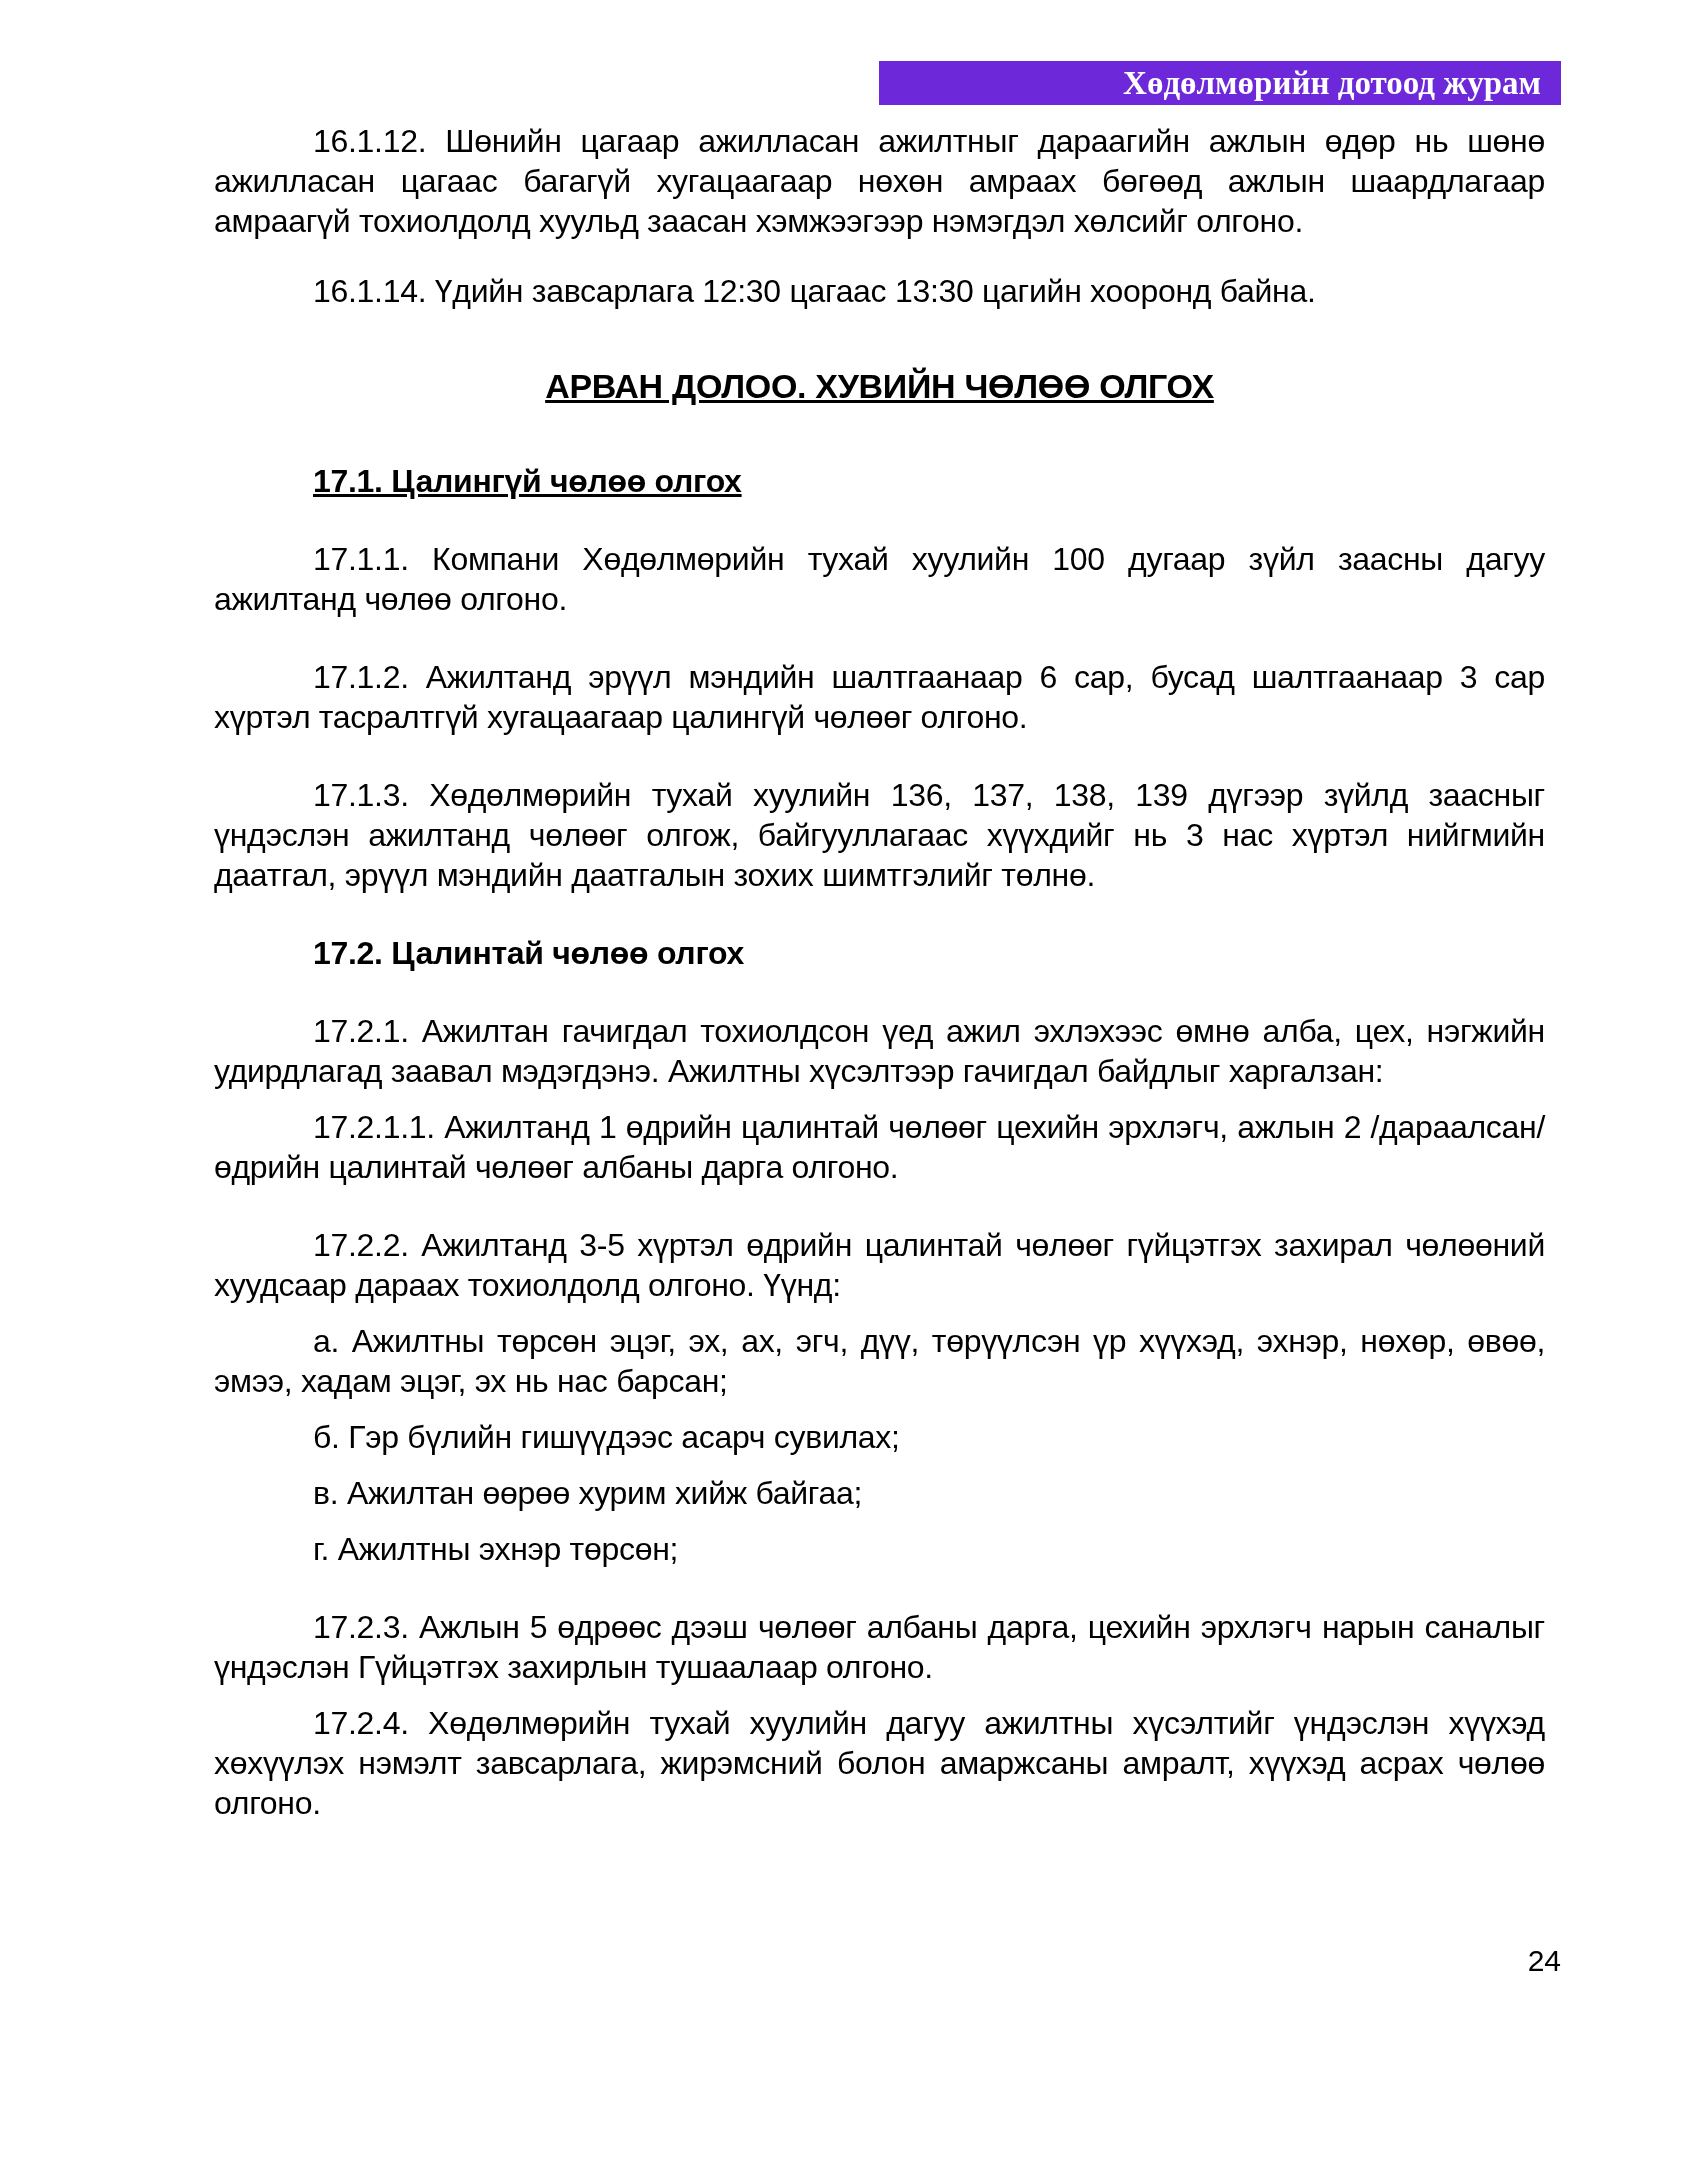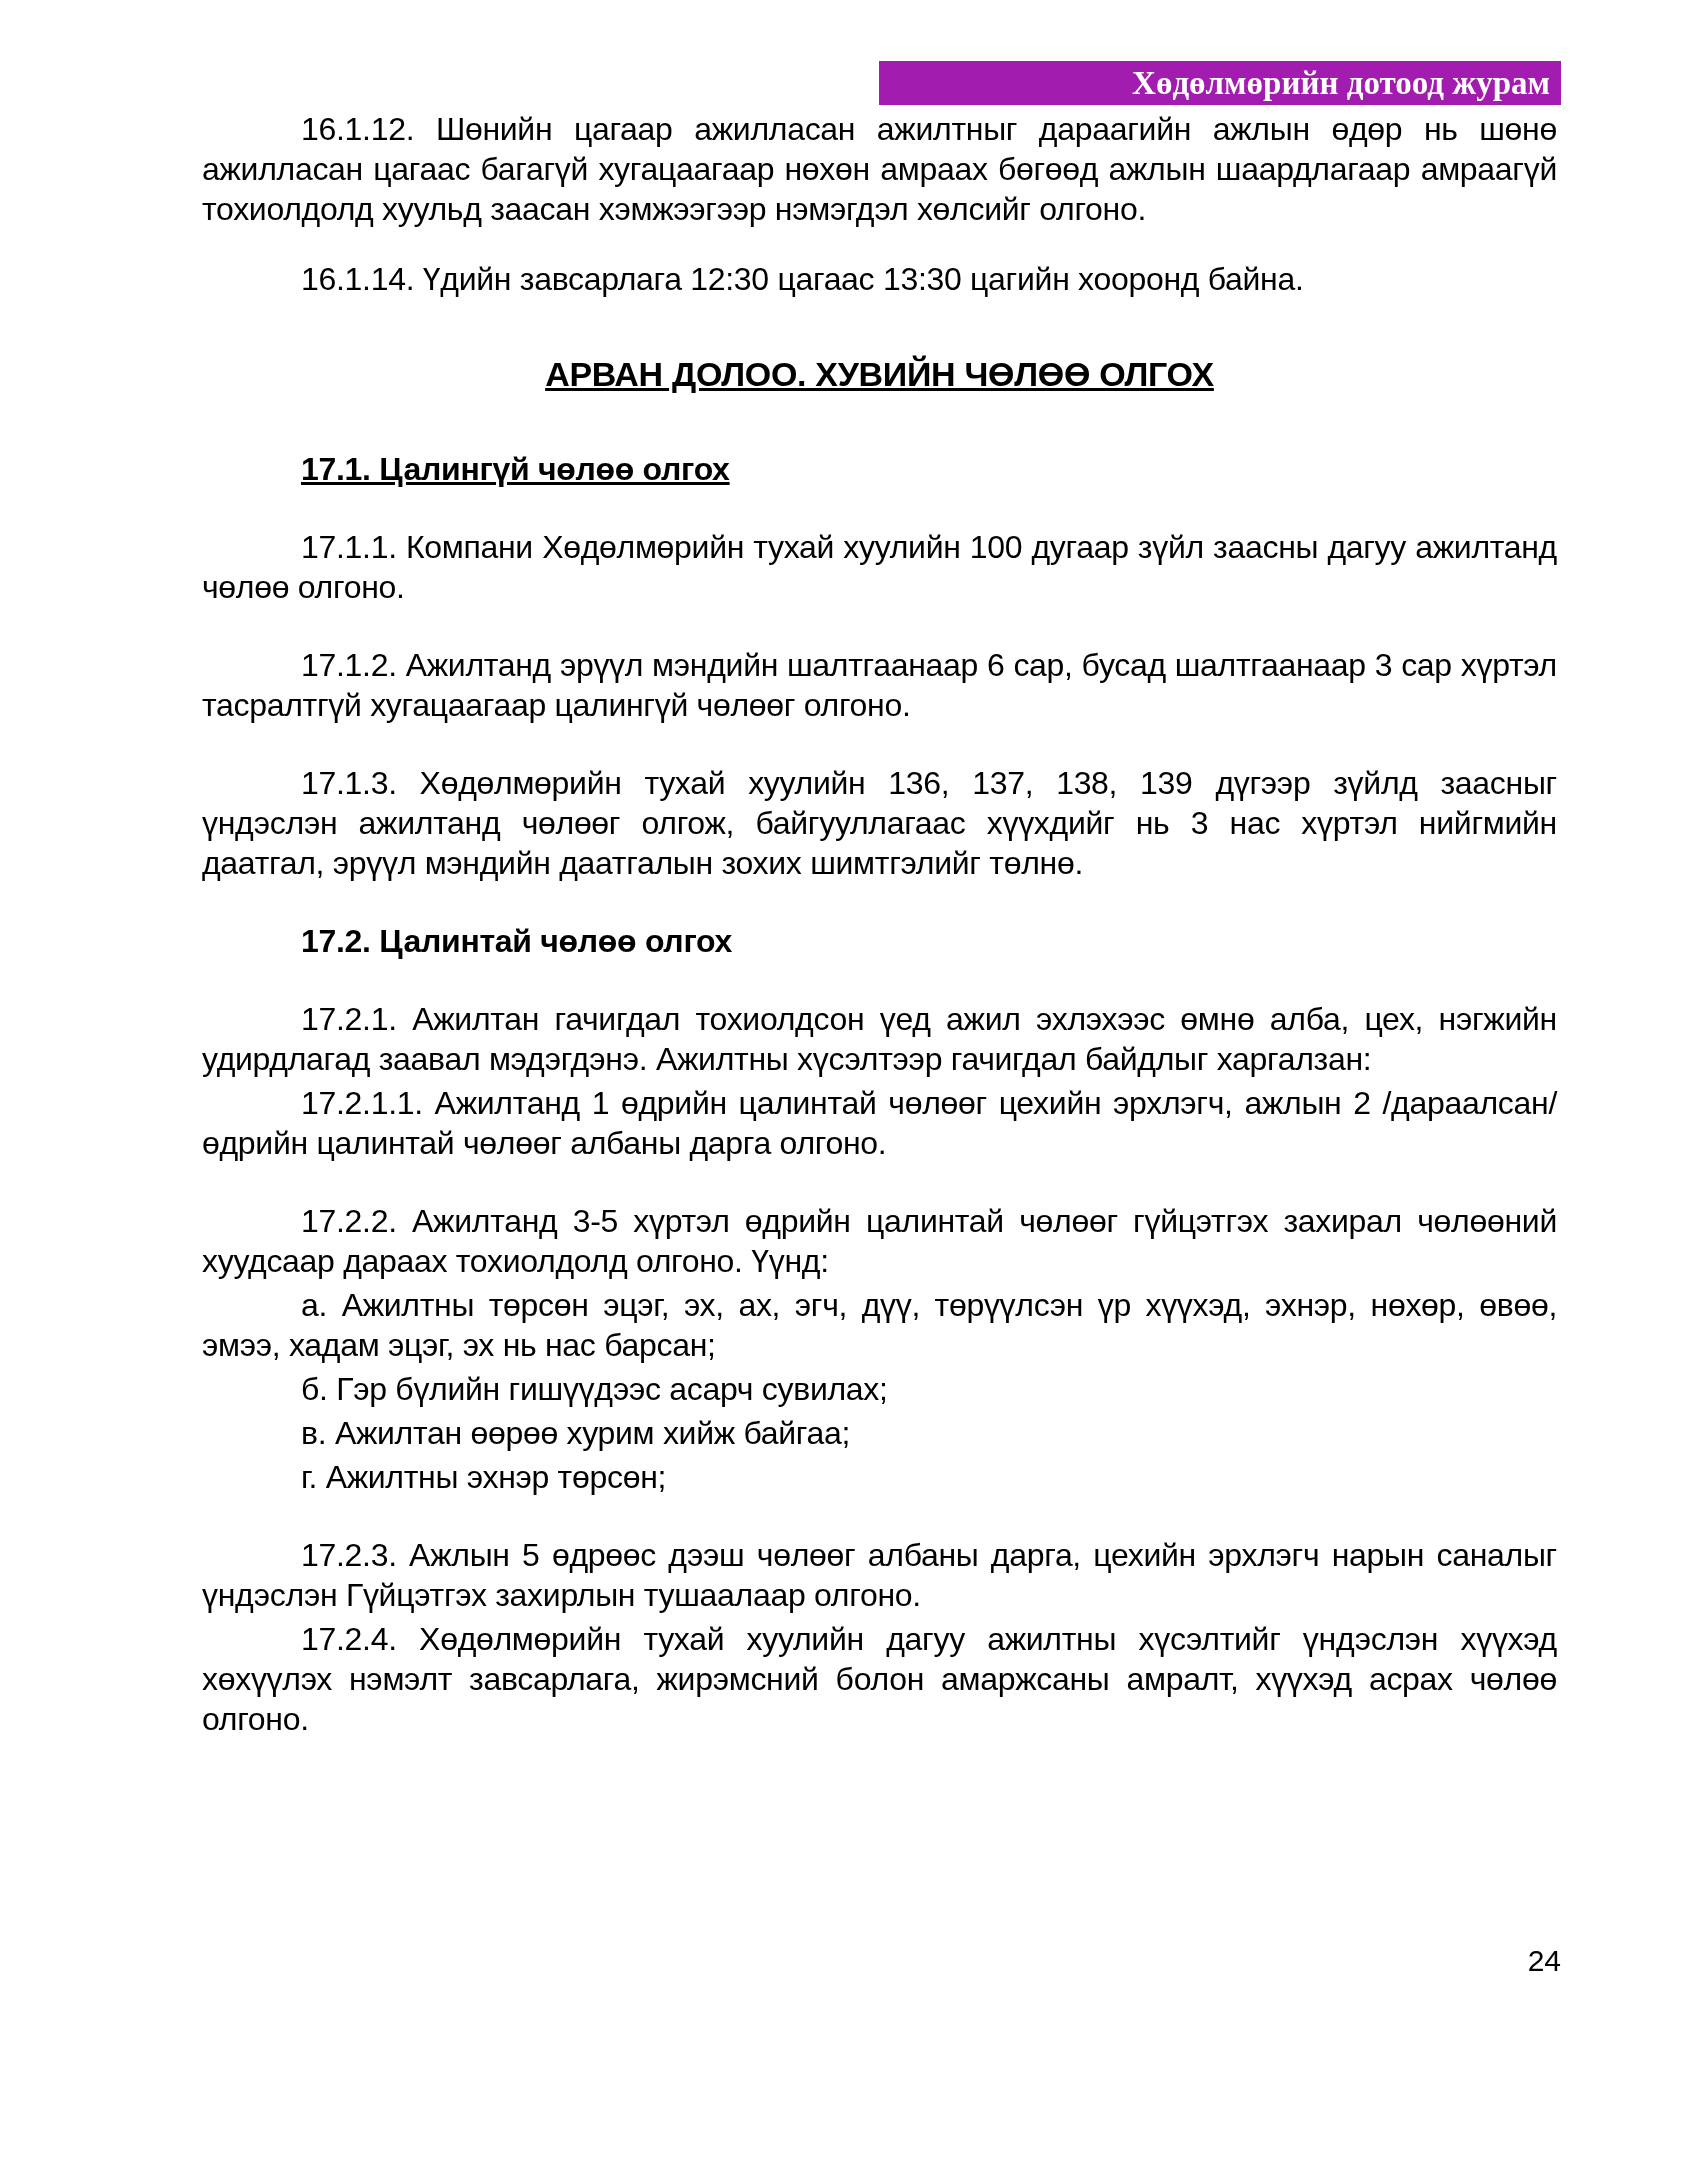--- a/index.html
+++ b/index.html
@@ -15,45 +15,45 @@
     overflow: hidden;
     font-family: "Liberation Sans", sans-serif;
     color: #000000;
   }
   .header-bar {
     position: absolute;
     left: 879px;
     top: 61px;
     width: 682px;
     height: 44px;
-    background: #a21caf;
+    background: #6d28d9;
     box-sizing: border-box;
     text-align: right;
-    padding-right: 11px;
+    padding-right: 20px;
   }
   .header-bar span {
     font-family: "Liberation Serif", serif;
     font-weight: bold;
     font-size: 33px;
     line-height: 44px;
     color: #ffffff;
     white-space: nowrap;
   }
   .content {
     position: absolute;
     left: 198px;
     top: 105px;
     width: 1363px;
     font-size: 32px;
     line-height: 40px;
     text-align: justify;
     letter-spacing: -0.3px;
   }
   .content p {
-    margin: 4px;
+    margin: 16px;
     text-indent: 99px;
   }
   p.chapter {
     text-align: center;
     text-indent: 0;
     font-weight: bold;
     font-size: 34px;
   }
   p.subhead {
     font-weight: bold;

